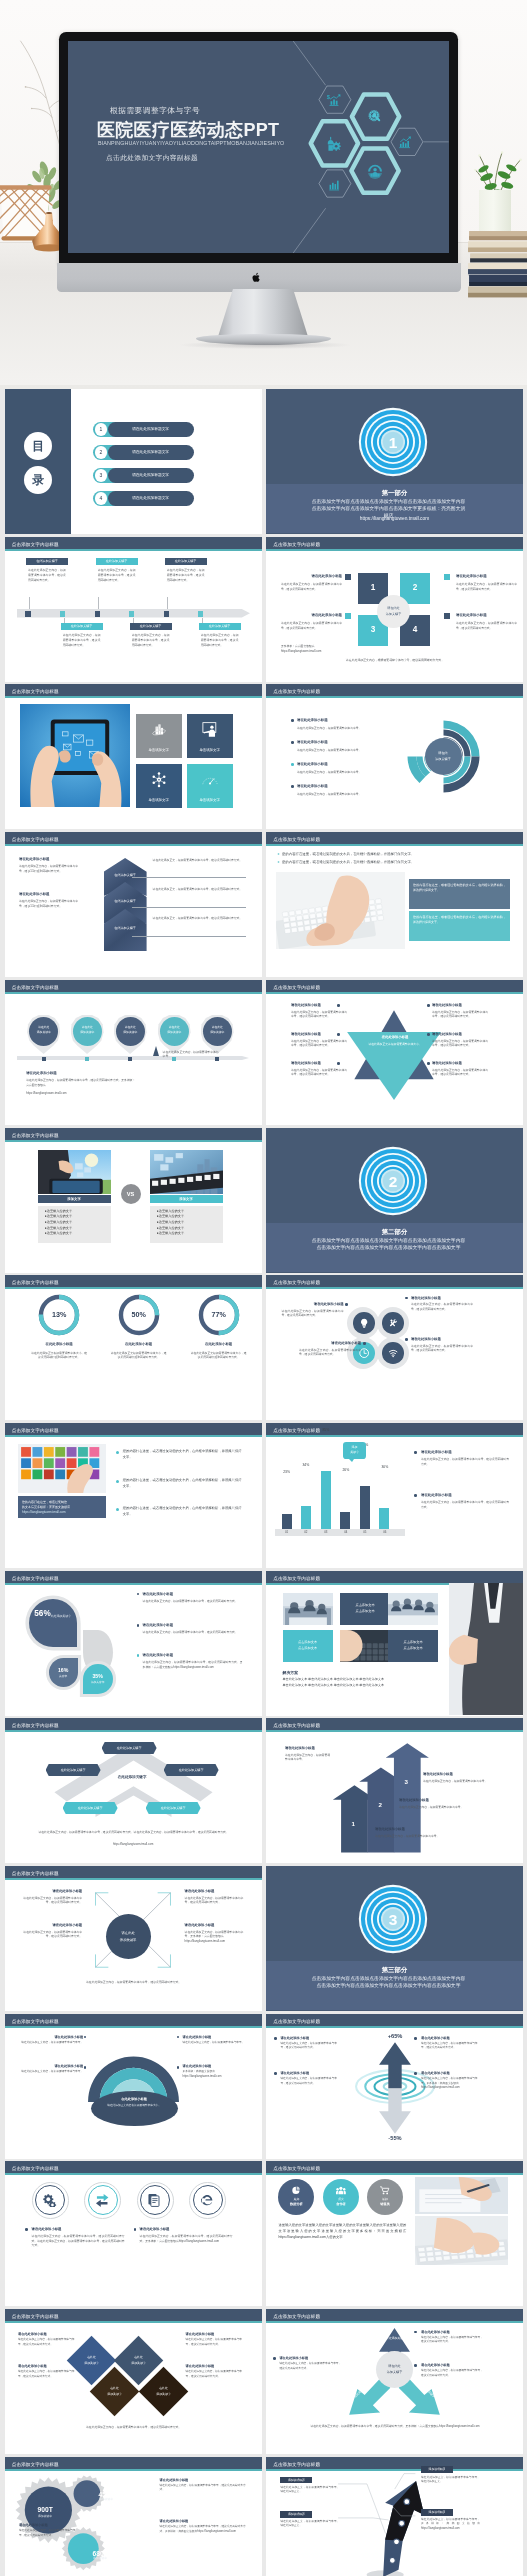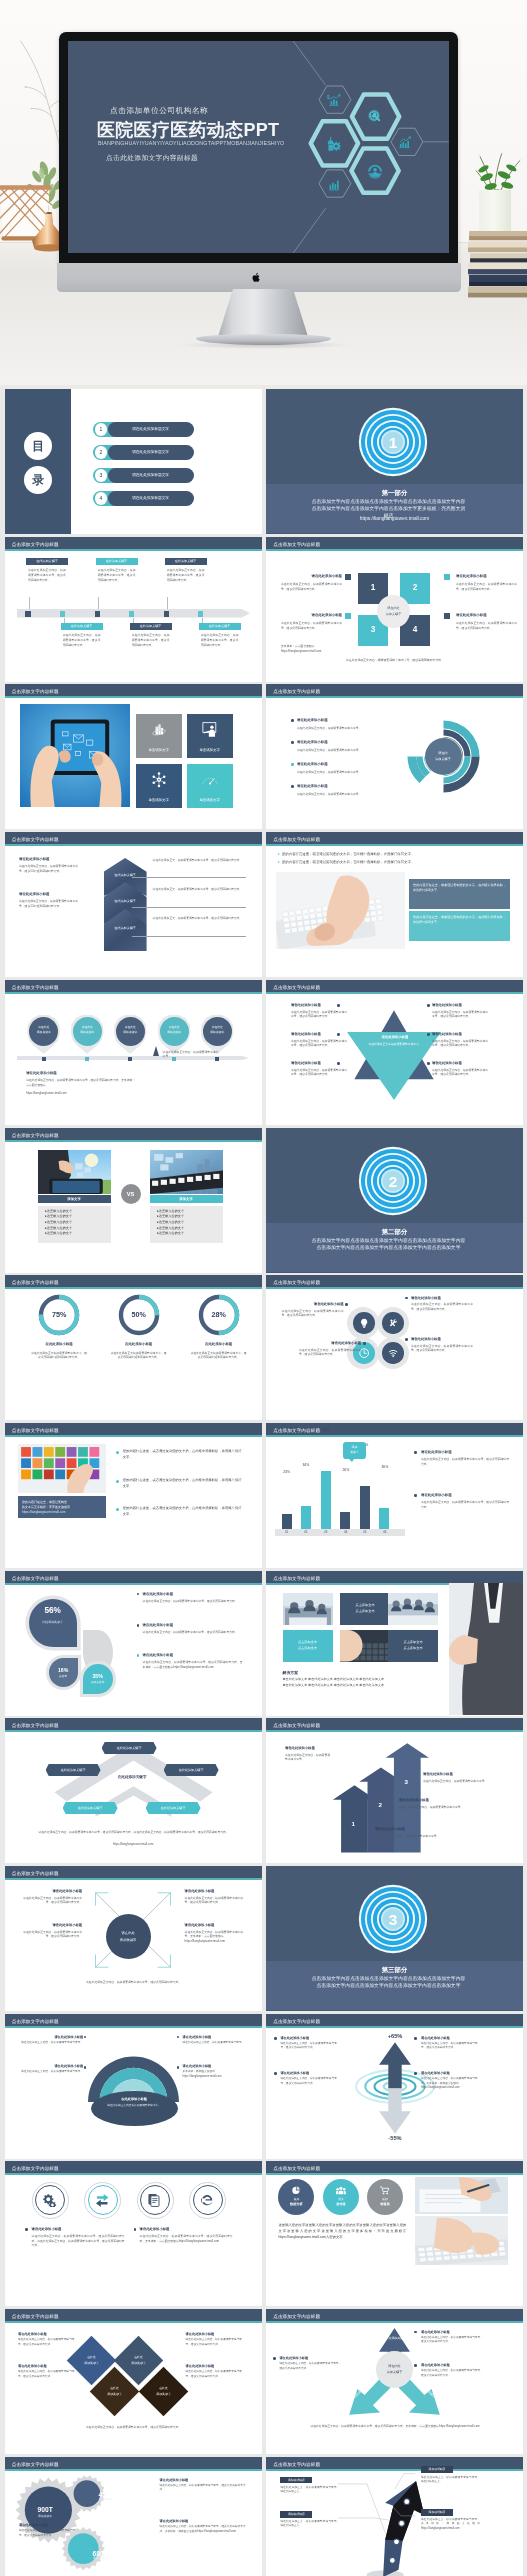--- a/index.html
+++ b/index.html
@@ -212,21 +212,21 @@
                   border-right:2.6px solid transparent; border-top:3.6px solid #4bc0cc; }
 .s15-blk { position:absolute; left:155px; width:88px; }
 .s15-t { font-size:3.4px; font-weight:bold; color:#34435a; margin-bottom:2.1px; }
 .s15-b { font-size:2.8px; line-height:1.65; color:#55585c; text-align:justify; }
 .s15-dot { position:absolute; left:148px; width:2.6px; height:2.6px; border-radius:50%; background:#3f5570; }
 
 
 .s16-gray { position:absolute; left:78px; top:59px; width:30px; height:45px; background:#d8dadc;
             border-radius:0 50% 50% 50%; }
 .s16-big { position:absolute; left:24px; top:28px; width:48px; height:48px; background:#4a6080;
-           border-radius:50% 50% 0 50%; display:flex; flex-direction:column; align-items:center;
+           border-radius:50% 50% 0 50%; display:flex; align-items:center;
            justify-content:center; padding-bottom:17px; box-shadow:0 0 0 3.6px #e2e4e6; }
 .s16-bv { font-size:8.2px; font-weight:bold; color:#fff; }
 .s16-bc { font-size:2.9px; color:#e4eaf0; margin-top:2.6px; }
 .s16-sm1 { position:absolute; left:44px; top:87px; width:29px; height:29px; background:#5a7290;
            border-radius:50% 0 50% 50%; display:flex; flex-direction:column; align-items:center;
            justify-content:center; box-shadow:0 0 0 3.1px #e2e4e6; }
 .s16-sm2 { position:absolute; left:78px; top:93px; width:30px; height:30px; background:#4bc0cc;
            border-radius:50% 50% 50% 0; display:flex; flex-direction:column; align-items:center;
            justify-content:center; box-shadow:0 0 0 3.1px #e2e4e6; }
 .s16-sv { font-size:5.2px; font-weight:bold; color:#fff; }
@@ -649,21 +649,21 @@
     </div>
     <div class="mon-chin"></div>
     <svg class="mon-apple" viewBox="0 0 18 21">
       <path d="M12.6 11.1c0-2.2 1.8-3.2 1.9-3.3-1-1.5-2.6-1.7-3.2-1.7-1.4-.1-2.7.8-3.3.8-.7 0-1.7-.8-2.8-.8-1.5 0-2.8.8-3.6 2.1-1.5 2.6-.4 6.5 1.1 8.6.7 1 1.6 2.2 2.7 2.2 1.1 0 1.5-.7 2.8-.7 1.3 0 1.6.7 2.8.7 1.2 0 1.9-1 2.6-2.1.8-1.2 1.2-2.4 1.2-2.5-.1 0-2.2-.9-2.2-3.3z" fill="#0d0d0d"></path>
       <path d="M10.4 4.3c.6-.7 1-1.7.9-2.7-.9 0-1.9.6-2.5 1.3-.5.6-1 1.6-.9 2.6 1 .1 2-.5 2.5-1.2z" fill="#0d0d0d"></path>
     </svg>
     <div class="mon-stand"></div>
     <div class="mon-base"></div>
     <div class="mon-shadow"></div>
 
-    <div class="cv-t1">点击添加单位公司机构名称</div>
+    <div class="cv-t1">根据需要调整字体与字号</div>
     <div class="cv-t2">医院医疗医药动态PPT</div>
     <div class="cv-t3">BIANPINGHUAYIYUANYIYAOYILIAODONGTAIPPTMOBANJIANJIESHIYO</div>
     <div class="cv-t4">点击此处添加文字内容副标题</div>
   </div>
   <div class="grid">
 <div class="slide " style="left:4.6px;top:0px">
         <div class="toc-panel"></div>
         <div class="toc-circ" style="top:43px"><span>目</span></div>
         <div class="toc-circ" style="top:77px"><span>录</span></div>
         <div class="toc-row" style="top:33px">
@@ -1267,37 +1267,37 @@
         <div class="sec-url"></div>
       </div>
 <div class="slide " style="left:4.6px;top:886px">
         <div class="sl-hd">
           <span>点击添加文字内容标题</span>
         </div>
         <div class="s12-col" style="left:17.5px">
           <div class="s12-ring"><svg viewBox="0 0 100 100">
               <circle cx="50" cy="50" r="41" fill="none" stroke="#4a5f7e" stroke-width="10"></circle>
               <circle cx="50" cy="50" r="41" fill="none" stroke="#5bc5ce" stroke-width="10" stroke-dasharray="193.2 999" transform="rotate(-90 50 50)"></circle>
-            </svg><span class="s12-val">75%</span></div>
+            </svg><span class="s12-val">13%</span></div>
           <div class="s12-t">在此处添加小标题</div>
           <div class="s12-b">请在此处添加正文根据需要调整字体大小，建议采用两端行距和两端对齐方式。</div>
         </div>
         <div class="s12-col" style="left:97px">
           <div class="s12-ring"><svg viewBox="0 0 100 100">
               <circle cx="50" cy="50" r="41" fill="none" stroke="#4a5f7e" stroke-width="10"></circle>
               <circle cx="50" cy="50" r="41" fill="none" stroke="#5bc5ce" stroke-width="10" stroke-dasharray="64.4 999" transform="rotate(-90 50 50)"></circle>
             </svg><span class="s12-val">50%</span></div>
           <div class="s12-t">在此处添加小标题</div>
           <div class="s12-b">请在此处添加正文根据需要调整字体大小，建议采用两端行距和两端对齐方式。</div>
         </div>
         <div class="s12-col" style="left:177px">
           <div class="s12-ring"><svg viewBox="0 0 100 100">
               <circle cx="50" cy="50" r="41" fill="none" stroke="#4a5f7e" stroke-width="10"></circle>
               <circle cx="50" cy="50" r="41" fill="none" stroke="#5bc5ce" stroke-width="10" stroke-dasharray="128.8 999" transform="rotate(-90 50 50)"></circle>
-            </svg><span class="s12-val">28%</span></div>
+            </svg><span class="s12-val">77%</span></div>
           <div class="s12-t">在此处添加小标题</div>
           <div class="s12-b">请在此处添加正文根据需要调整字体大小，建议采用两端行距和两端对齐方式。</div>
         </div>
       </div>
 <div class="slide " style="left:266px;top:886px">
         <div class="sl-hd">
           <span>点击添加文字内容标题</span>
         </div>
         <div class="s13-ring" style="left:81px;top:32px"></div>
         <div class="s13-ic" style="left:87px;top:37px;background:#3f5570">

